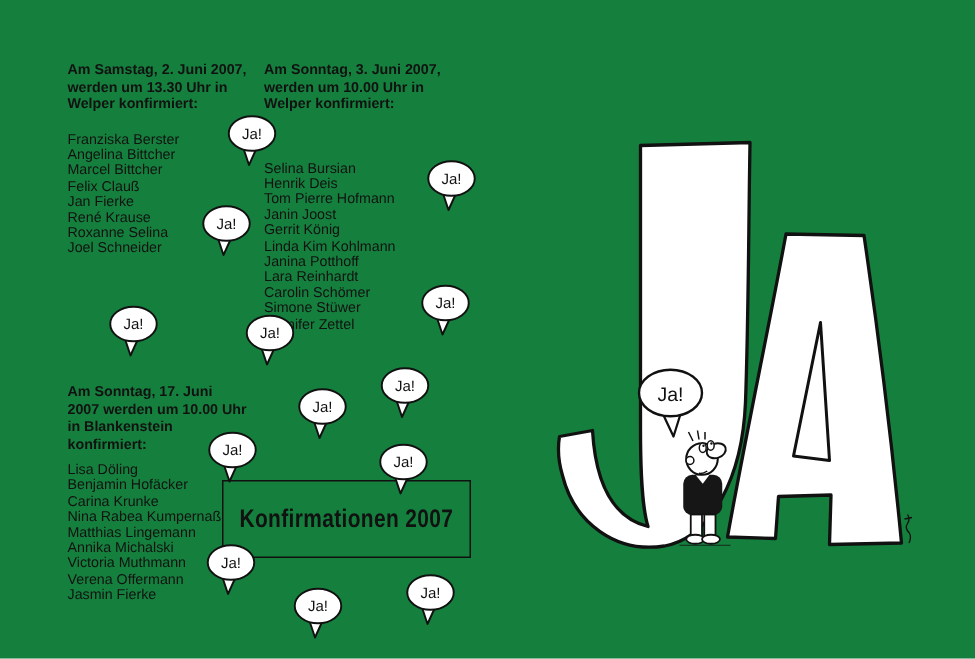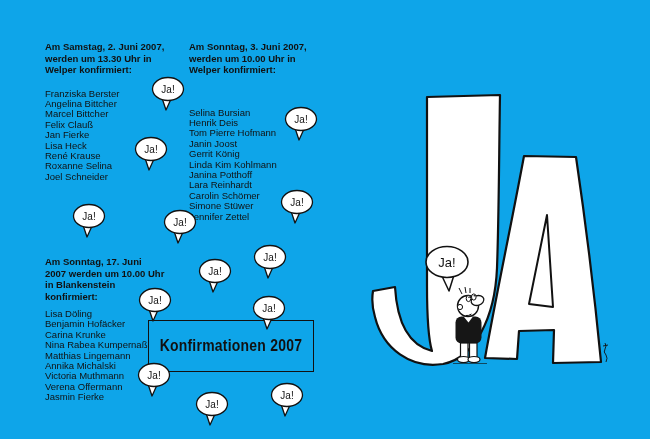--- a/index.html
+++ b/index.html
@@ -1,17 +1,17 @@
 <!DOCTYPE html>
 <html><head>
 <meta charset="utf-8">
 <style>
   html,body{margin:0;padding:0;background:#e8e8e8;}
   .canvas{
-    position:relative;width:650px;height:439px;background:#0ea5e9;
+    position:relative;width:650px;height:439px;background:#15803d;
     font-family:"Liberation Sans",sans-serif;color:#111;overflow:hidden;text-decoration:underline;
   }
   .section{position:absolute;z-index:1;}
   .heading div{font-weight:bold;font-size:9.5px;line-height:11.5px;white-space:nowrap;}
   .names div{font-size:9.5px;line-height:10.4px;white-space:nowrap;}
   .sec1 .names{margin-top:13px;}
   .sec2 .names{margin-top:32px;}
   .sec3 .names{margin-top:7px;}
   .title-box{
     position:absolute;left:148px;top:320px;width:166px;height:52px;
@@ -37,28 +37,27 @@
         <div>werden um 13.30 Uhr in</div>
         <div>Welper konfirmiert:</div>
       </div>
     <div class="names">
 
     <div>Franziska Berster</div>
         <div>Angelina Bittcher</div>
         <div>Marcel Bittcher</div>
         <div>Felix Clauß</div>
         <div>Jan Fierke</div>
-        <div>Lisa Heck</div>
         <div>René Krause</div>
         <div>Roxanne Selina</div>
         <div>Joel Schneider</div>
       </div>
   </div>
 
-  <div class="section sec2" style="left:189px;top:41px">
+  <div class="section sec2" style="left:176px;top:41px">
     <div class="heading">
 
     <div>Am Sonntag, 3. Juni 2007,</div>
         <div>werden um 10.00 Uhr in</div>
         <div>Welper konfirmiert:</div>
       </div>
     <div class="names">
 
     <div>Selina Bursian</div>
         <div>Henrik Deis</div>

